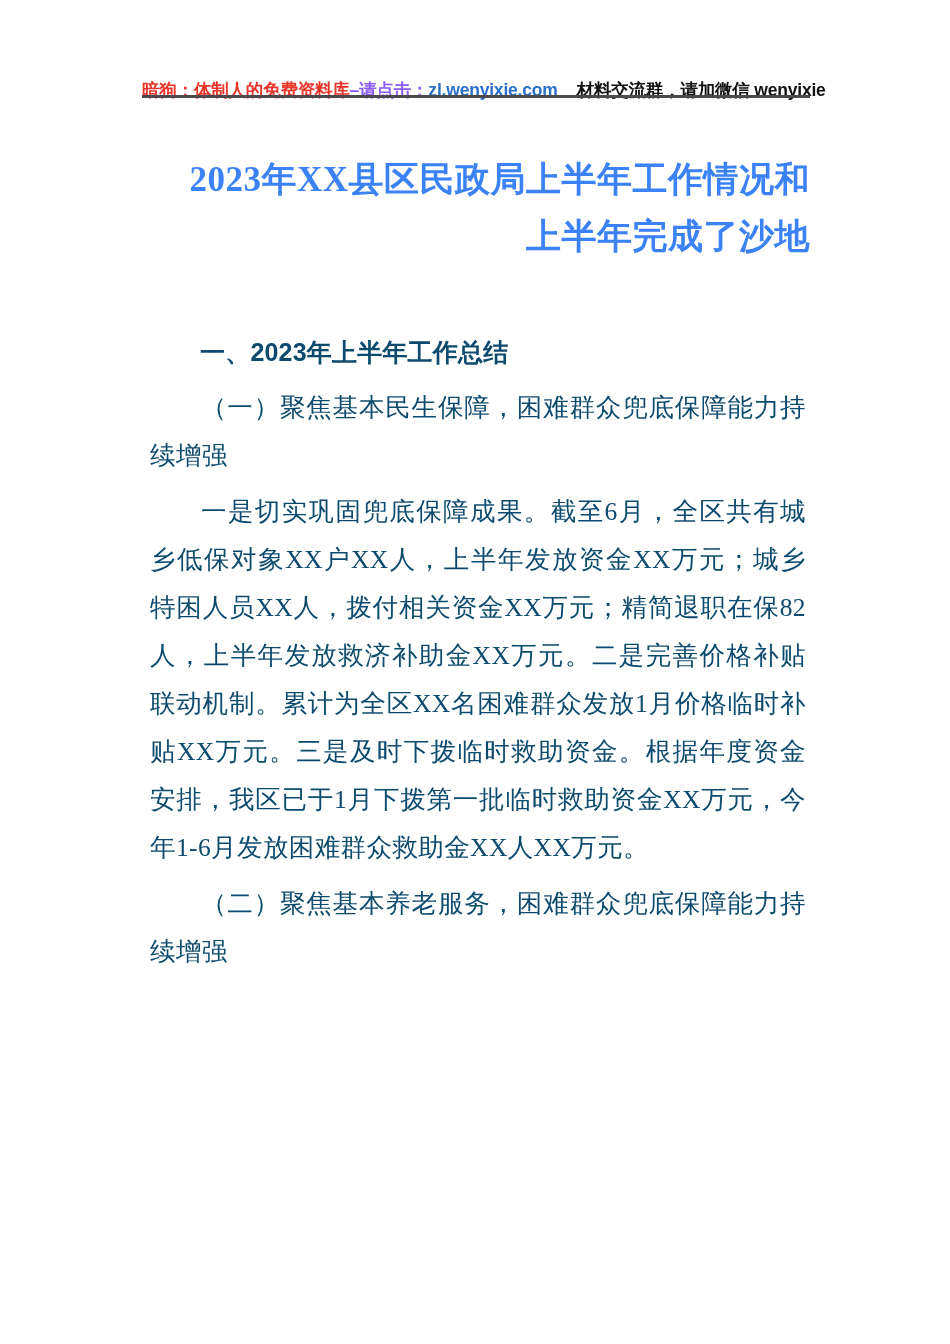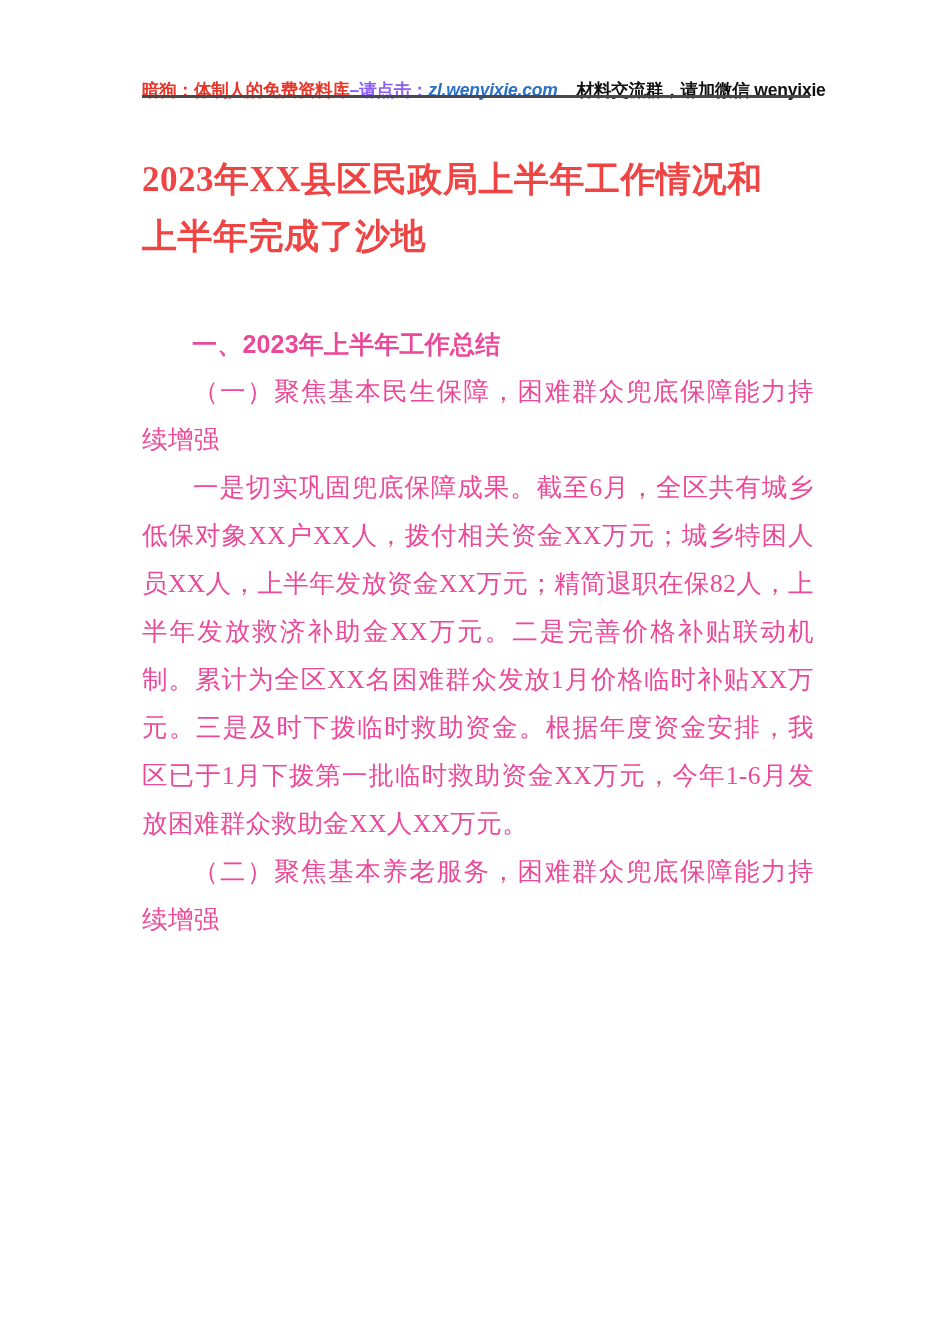--- a/index.html
+++ b/index.html
@@ -38,65 +38,65 @@
   .header-band .seg {
     font-family: "Liberation Sans", "DejaVu Sans", sans-serif;
     font-size: 17.5px;
     font-weight: bold;
     line-height: 1;
     letter-spacing: -0.2px;
     margin-top: 28px;
   }
   .header-band .seg.red   { color: #e8352a; }
   .header-band .seg.black { color: #8b5cf6; font-weight: bold; }
-  .header-band .seg.link  { color: #2a6fc9; font-style: italic; }
+  .header-band .seg.link  { color: #2a6fc9; }
   .header-band .seg.tail  { color: #111111; font-weight: bold; margin-left: 19px; }
   .header-rule {
     position: absolute;
     left: 142px;
     top: 95px;
     width: 668px;
     height: 3px;
     background: #4a4a4a;
   }
 
   
   .doc-title {
     position: absolute;
     left: 142px;
     top: 152px;
     width: 668px;
-    text-align: left;
+    text-align: right;
     font-family: "Liberation Serif", "DejaVu Serif", serif;
     font-weight: bold;
     font-size: 35px;
     line-height: 1.62;
     letter-spacing: 0.5px;
-    color: #ef4444;
+    color: #3b82f6;
   }
   .doc-title .tline { display: block; }
 
   
   .body-flow {
     position: absolute;
     left: 142px;
     top: 320px;
     width: 672px;
   }
 
   p.para {
-    margin: 0;
+    margin: 8px;
     padding: 0;
     text-align: justify;
     text-justify: inter-ideograph;
     text-indent: 2em;
     font-size: 25.5px;
     line-height: 48px;
     letter-spacing: 0.4px;
-    color: #ec4899;
+    color: #0c4a6e;
   }
 
   
   p.heading-1 {
     font-family: "Liberation Sans", "DejaVu Sans", sans-serif;
     font-weight: bold;
     font-size: 25px;
     line-height: 48px;
     letter-spacing: 0.2px;
   }
@@ -126,17 +126,17 @@
   <div class="header-rule"></div>
 
   <div class="doc-title">
     <span class="tline">2023年XX县区民政局上半年工作情况和</span>
     <span class="tline">上半年完成了沙地</span>
   </div>
 
   <div class="body-flow">
     <p class="para heading-1">一、2023年上半年工作总结</p>
     <p class="para heading-2">（一）聚焦基本民生保障，困难群众兜底保障能力持续增强</p>
-    <p class="para text">一是切实巩固兜底保障成果。截至6月，全区共有城乡低保对象XX户XX人，拨付相关资金XX万元；城乡特困人员XX人，上半年发放资金XX万元；精简退职在保82人，上半年发放救济补助金XX万元。二是完善价格补贴联动机制。累计为全区XX名困难群众发放1月价格临时补贴XX万元。三是及时下拨临时救助资金。根据年度资金安排，我区已于1月下拨第一批临时救助资金XX万元，今年1-6月发放困难群众救助金XX人XX万元。</p>
+    <p class="para text">一是切实巩固兜底保障成果。截至6月，全区共有城乡低保对象XX户XX人，上半年发放资金XX万元；城乡特困人员XX人，拨付相关资金XX万元；精简退职在保82人，上半年发放救济补助金XX万元。二是完善价格补贴联动机制。累计为全区XX名困难群众发放1月价格临时补贴XX万元。三是及时下拨临时救助资金。根据年度资金安排，我区已于1月下拨第一批临时救助资金XX万元，今年1-6月发放困难群众救助金XX人XX万元。</p>
     <p class="para heading-2">（二）聚焦基本养老服务，困难群众兜底保障能力持续增强</p>
   </div>
 
 </div>
 
 </body></html>

